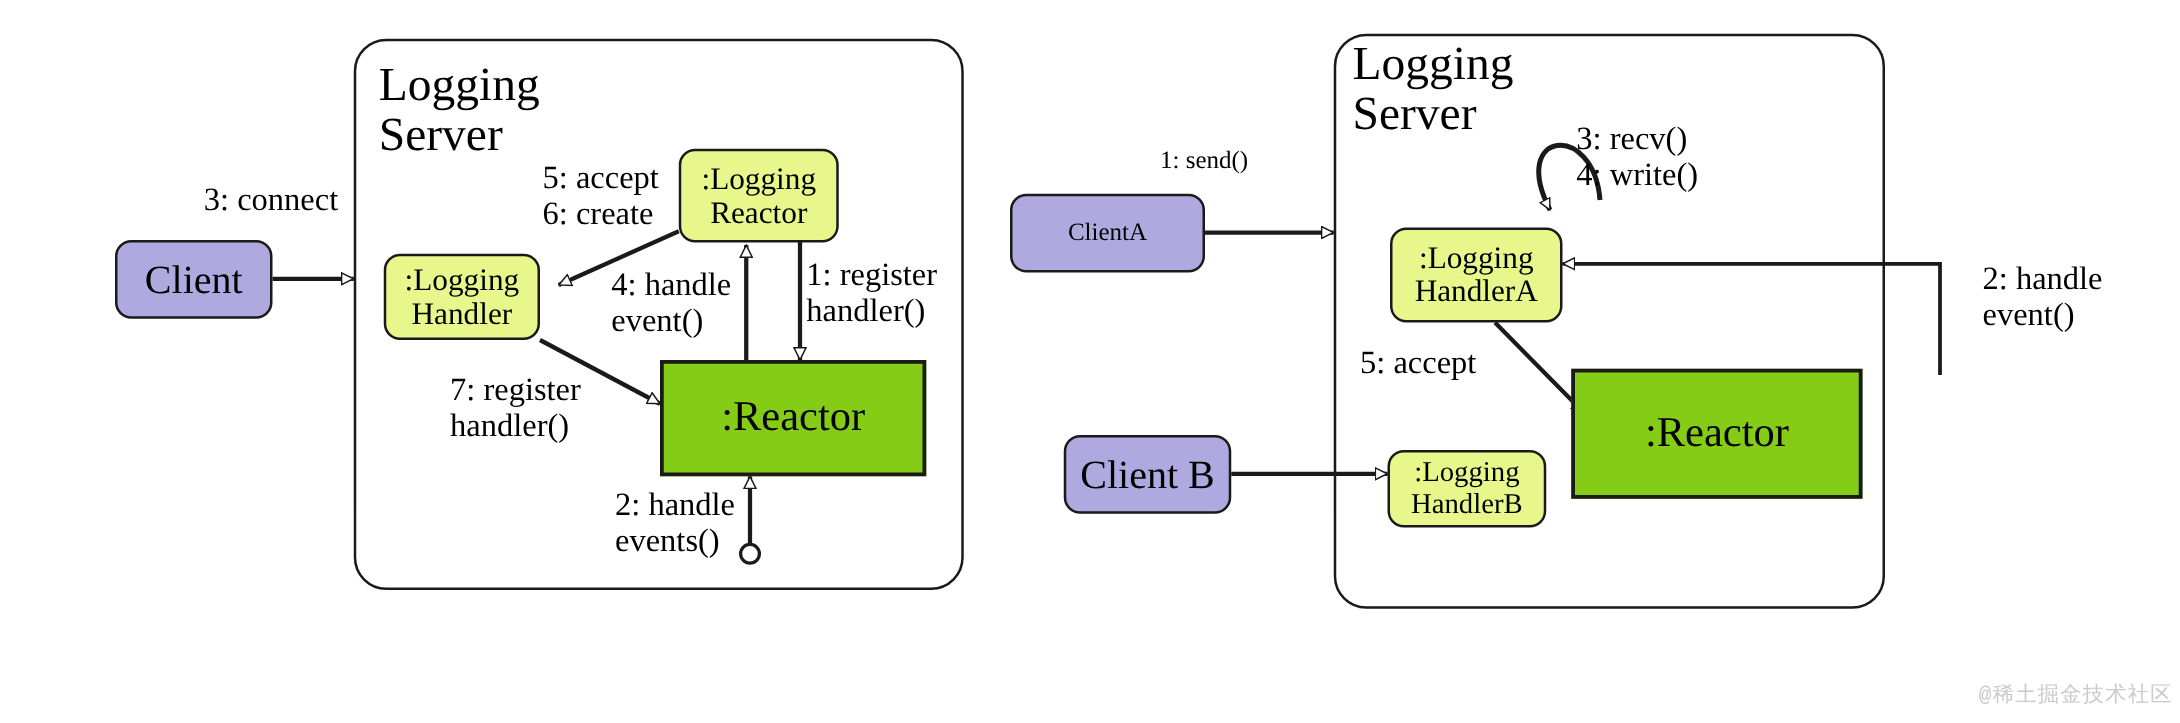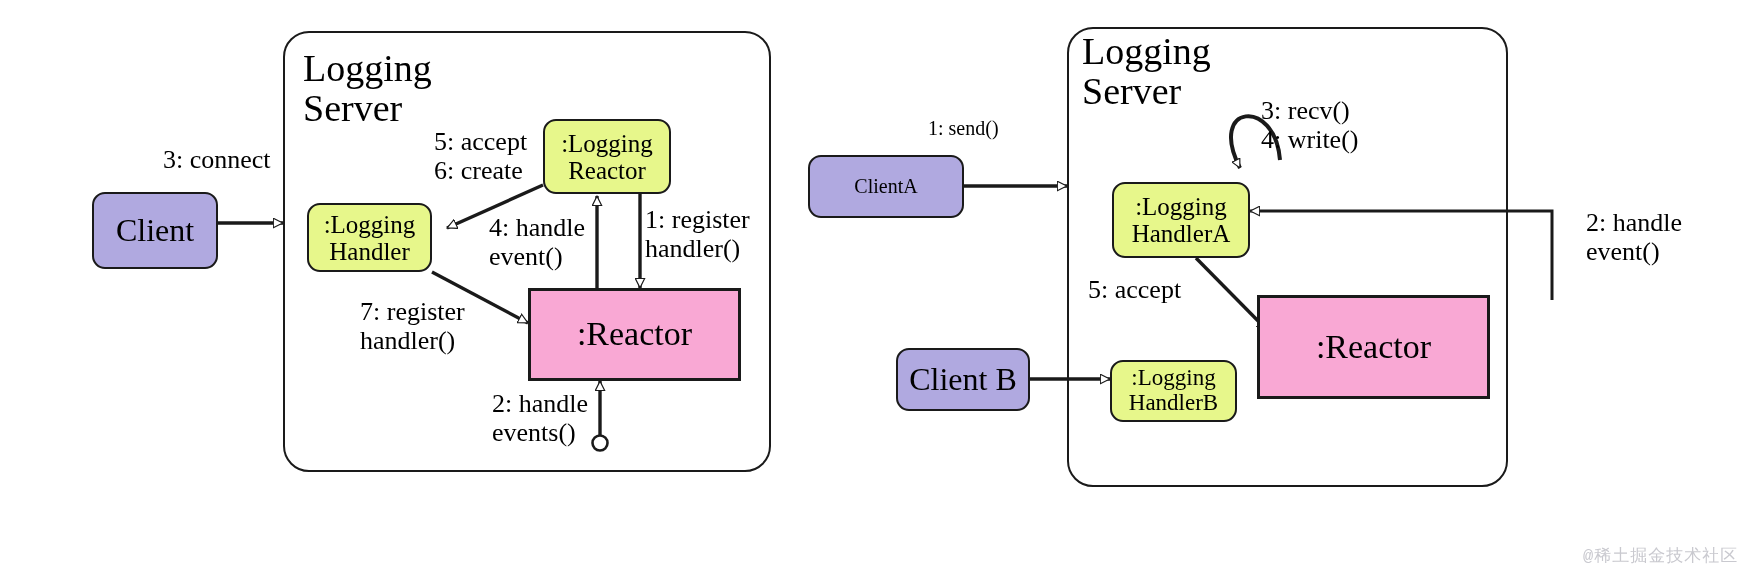--- a/index.html
+++ b/index.html
@@ -42,21 +42,21 @@
   .node .ln { display: block; white-space: nowrap; }
   .client {
     background: #b0a9e0;
     border-radius: 13px;
   }
   .handler {
     background: #e7f78b;
     border-radius: 13px;
   }
   .reactor {
-    background: #f9a8d4;
+    background: #84cc16;
     border-radius: 0;
     border-width: 3px;
   }
   
   .server-frame {
     position: absolute;
     box-sizing: border-box;
     border: 2.5px solid #1a1a1a;
     border-radius: 26px;
     background: transparent;
@@ -144,21 +144,21 @@
     <g>
       <line x1="985" y1="379" x2="1110" y2="379" stroke="#1a1a1a" stroke-width="3.4" marker-end="url(#uml-open)"></line>
     </g>
   </svg>
 
   <div class="server-frame" style="left:283px; top:31px; width:488px; height:441px;"></div>
 
   <div class="server-title" style="left:303px; top:48px; font-size:38px;">Logging
 Server</div>
 
-  <div class="node client" style="left:92px; top:192px; width:126px; height:77px; font-size:32px;">
+  <div class="node client" style="left:92px; top:192px; width:126px; height:63px; font-size:32px;">
     <span class="ln">Client</span>
   </div>
 
   <div class="node handler" style="left:307px; top:203px; width:125px; height:69px; font-size:25px;">
     <span class="ln">:Logging</span>
     <span class="ln">Handler</span>
   </div>
 
   <div class="node handler" style="left:543px; top:119px; width:128px; height:75px; font-size:25px;">
     <span class="ln">:Logging</span>
@@ -188,21 +188,21 @@
 
   <div class="server-frame" style="left:1067px; top:27px; width:441px; height:460px;"></div>
 
   <div class="server-title" style="left:1082px; top:31px; font-size:38px;">Logging
 Server</div>
 
   <div class="node client" style="left:808px; top:155px; width:156px; height:63px; font-size:20px;">
     <span class="ln">ClientA</span>
   </div>
 
-  <div class="node client" style="left:896px; top:348px; width:134px; height:63px; font-size:32px;">
+  <div class="node client" style="left:851px; top:348px; width:134px; height:63px; font-size:32px;">
     <span class="ln">Client B</span>
   </div>
 
   <div class="node handler" style="left:1112px; top:182px; width:138px; height:76px; font-size:25px;">
     <span class="ln">:Logging</span>
     <span class="ln">HandlerA</span>
   </div>
 
   <div class="node handler" style="left:1110px; top:360px; width:127px; height:62px; font-size:23px;">
     <span class="ln">:Logging</span>

